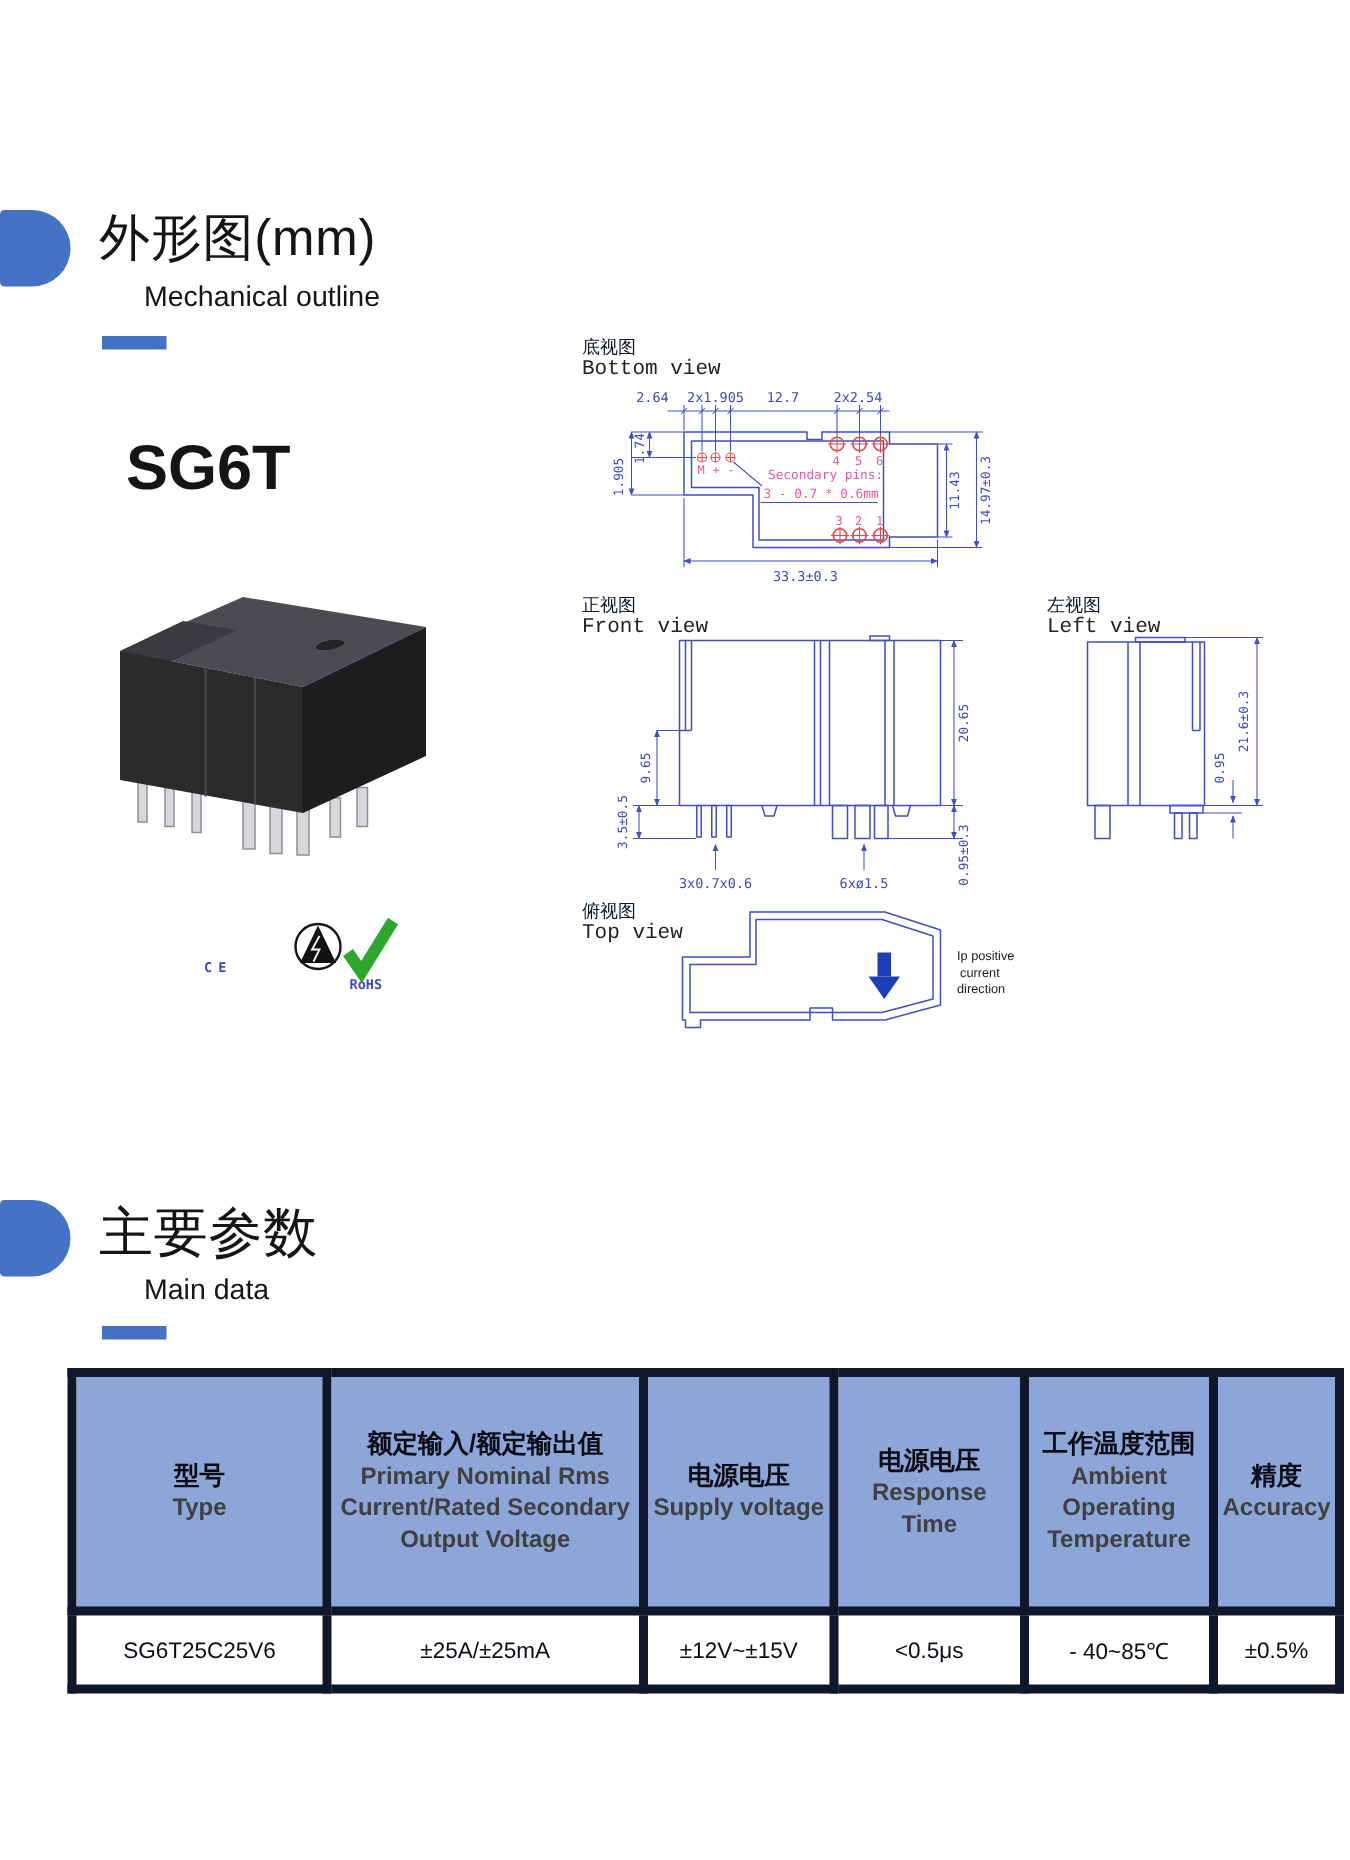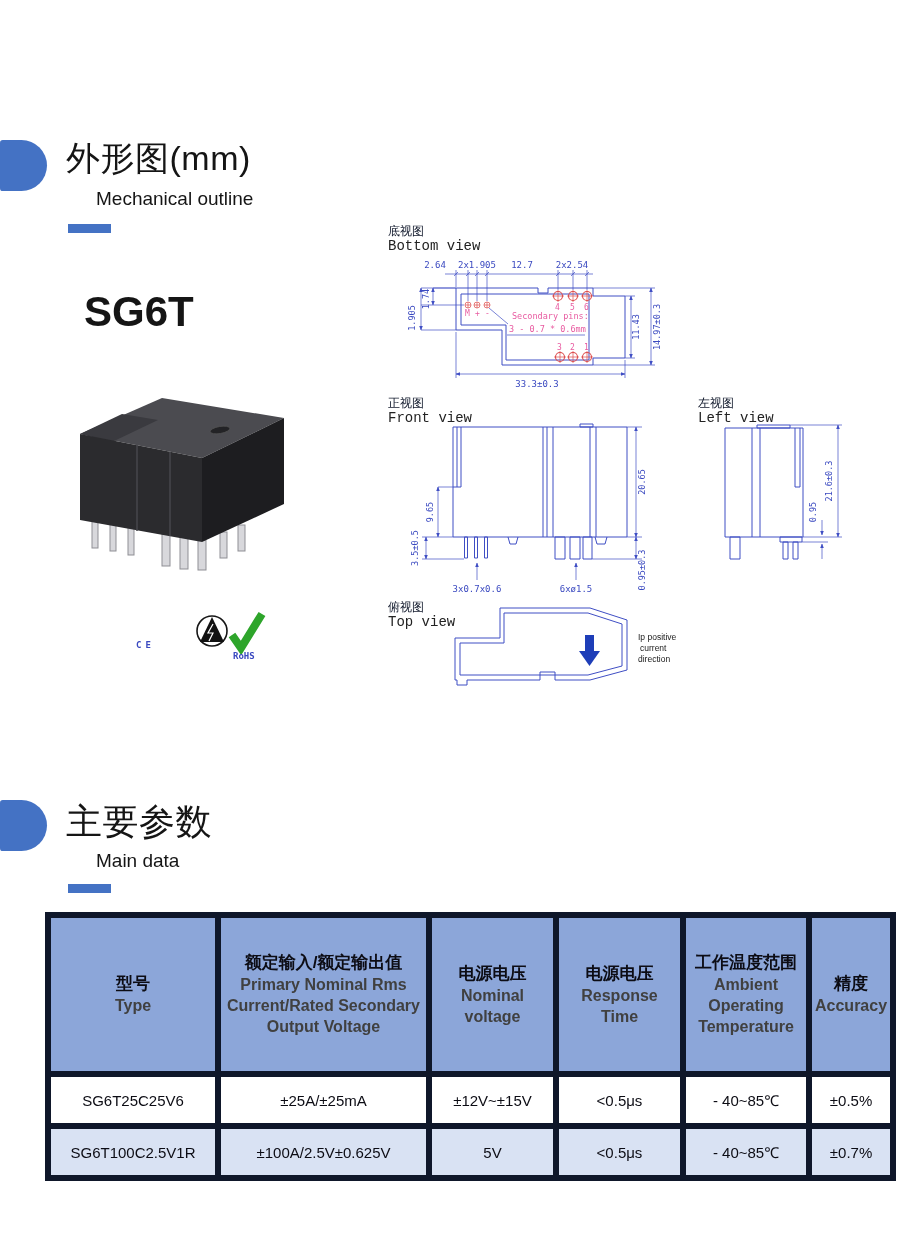--- a/index.html
+++ b/index.html
@@ -261,21 +261,21 @@
       <th>
           <span class="hzh">型号</span>
           <span class="hen">Type</span>
         </th>
       <th>
           <span class="hzh">额定输入/额定输出值</span>
           <span class="hen">Primary Nominal Rms Current/Rated Secondary Output Voltage</span>
         </th>
       <th>
           <span class="hzh">电源电压</span>
-          <span class="hen">Nominal voltage</span>
+          <span class="hen">Supply voltage</span>
         </th>
       <th>
           <span class="hzh">电源电压</span>
           <span class="hen">Response Time</span>
         </th>
       <th>
           <span class="hzh">工作温度范围</span>
           <span class="hen">Ambient Operating Temperature</span>
         </th>
       <th>
@@ -286,22 +286,14 @@
   </thead>
   <tbody>
     <tr>
       <td>SG6T25C25V6</td>
       <td>±25A/±25mA</td>
       <td>±12V~±15V</td>
       <td>&lt;0.5μs</td>
       <td>- 40~85℃</td>
       <td>±0.5%</td>
     </tr>
-    <tr class="alt">
-      <td>SG6T100C2.5V1R</td>
-      <td>±100A/2.5V±0.625V</td>
-      <td>5V</td>
-      <td>&lt;0.5μs</td>
-      <td>- 40~85℃</td>
-      <td>±0.7%</td>
-    </tr>
   </tbody>
 </table>
 
 </body></html>

